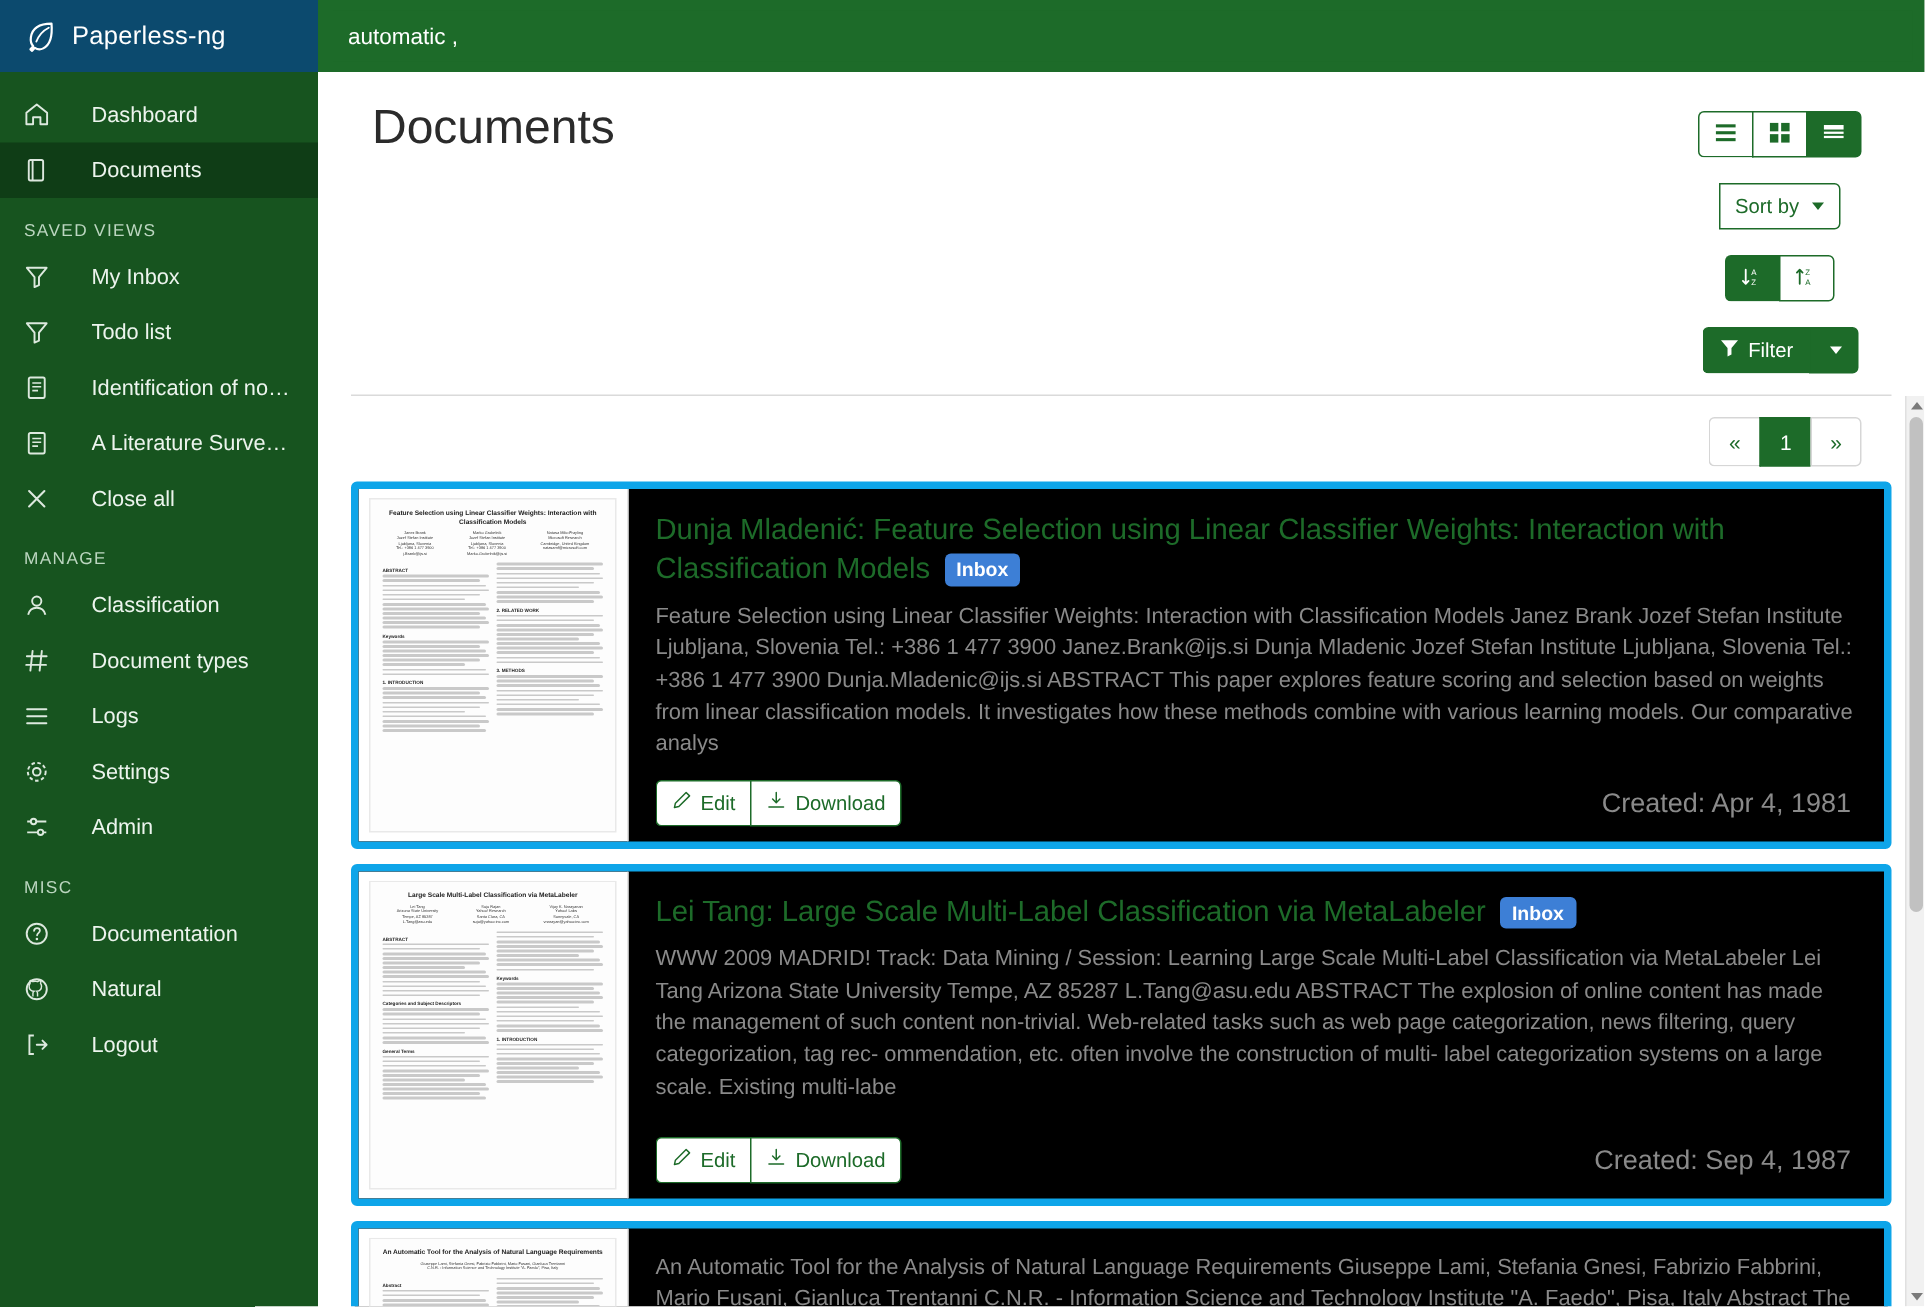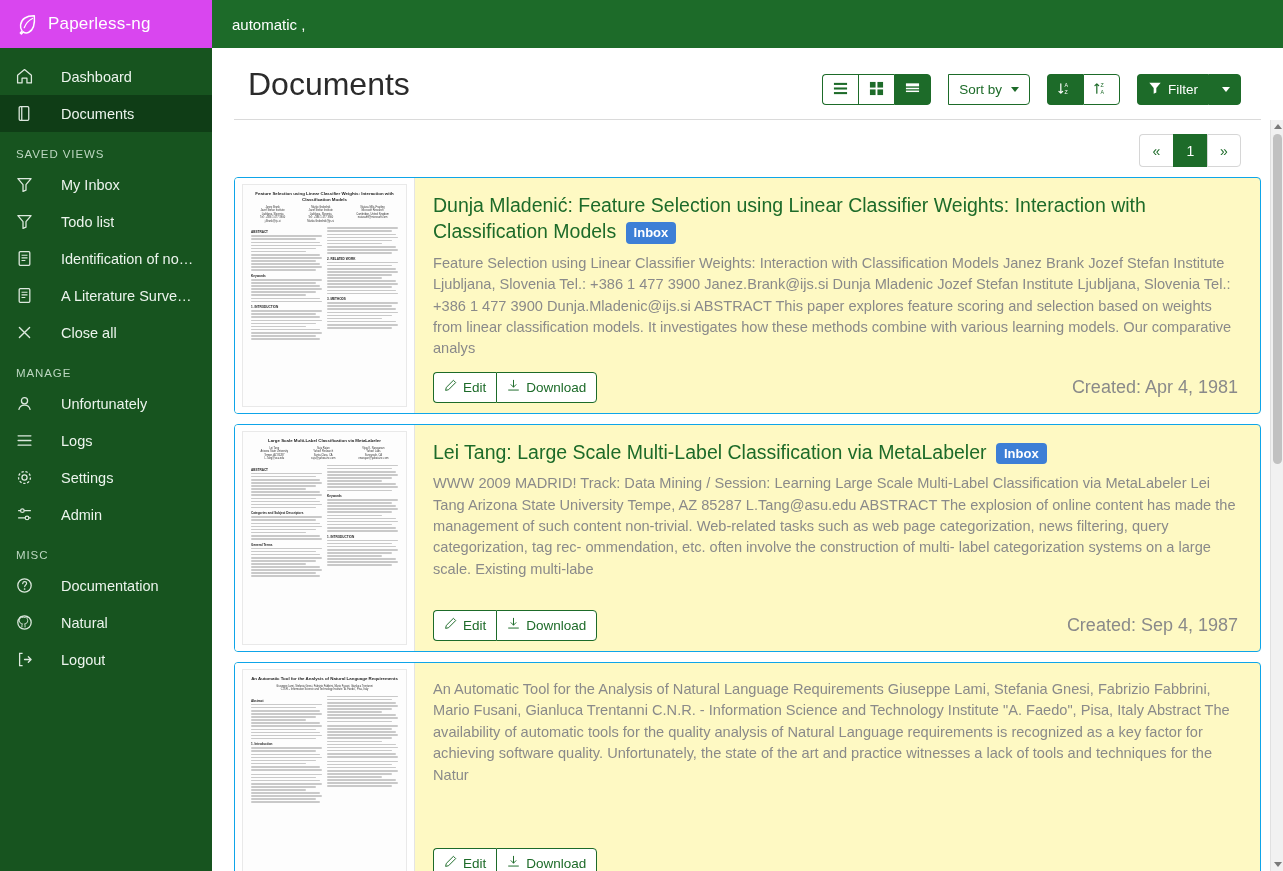--- a/index.html
+++ b/index.html
@@ -15,21 +15,21 @@
   
   .topbar {
     height: 48px;
     display: flex;
     align-items: stretch;
     flex: 0 0 48px;
     background: #17541f;
   }
   .brand {
     width: 212px;
-    background: #d946ef;
+    background: #0c4a6e;
     display: flex;
     align-items: center;
     gap: 10px;
     padding-left: 16px;
     color: #ffffff;
   }
   .brand-logo { width: 22px; height: 22px; display: block; }
   .brand-title {
     font-size: 17px;
     letter-spacing: .2px;
@@ -116,24 +116,25 @@
   }
   .page-title {
     font-size: 32px;
     color: #2b2b2b;
     font-weight: 400;
     margin: 0;
     padding-left: 14px;
   }
   .header-tools {
     display: flex;
-    align-items: flex-start;
+    align-items: center;
     gap: 17px;
     padding-top: 8px;
     padding-right: 20px;
+    flex-direction: column;
   }
   .btn-group { display: flex; }
   .btn {
     background: #ffffff;
     border: 1px solid #1d6b29;
     color: #1d6b29;
     height: 31px;
     display: flex;
     align-items: center;
     justify-content: center;
@@ -185,23 +186,23 @@
     background: #fff;
     cursor: pointer;
   }
   .page-link:first-child { border-radius: 4px 0 0 4px; }
   .page-link:last-child { border-radius: 0 4px 4px 0; border-right-width: 1px; }
   .page-link.current { background: #1d6b29; color: #ffffff; border-color: #1d6b29; }
 
   
   .doc-card {
     display: flex;
-    border: 1px solid #0ea5e9;
+    border: 5px solid #0ea5e9;
     border-radius: 4px;
-    background: #fef9c3;
+    background: #000000;
     margin-bottom: 10px;
     overflow: hidden;
     min-height: 228px;
   }
   .thumb {
     width: 180px;
     flex: 0 0 180px;
     background: #ffffff;
     border-right: 1px solid #e4e4e4;
     position: relative;
@@ -382,21 +383,27 @@
             <path d="M3.2 3.2l9.6 9.6M12.8 3.2l-9.6 9.6" stroke="#e8f1e9" stroke-width="1.3" stroke-linecap="round"></path>
           </svg></span>
         <span class="label">Close all</span>
       </div>
       <div class="section-title">Manage</div>
       <div class="nav-item">
         <span class="nav-icon"><svg width="17" height="17" viewBox="0 0 16 16" aria-hidden="true">
             <circle cx="8" cy="5.4" r="2.9" fill="none" stroke="#e8f1e9" stroke-width="1.2"></circle>
             <path d="M2.6 14c.7-3 2.8-4.4 5.4-4.4S12.7 11 13.4 14" fill="none" stroke="#e8f1e9" stroke-width="1.2"></path>
           </svg></span>
-        <span class="label">Unfortunately</span>
+        <span class="label">Classification</span>
+      </div>
+      <div class="nav-item">
+        <span class="nav-icon"><svg width="17" height="17" viewBox="0 0 16 16" aria-hidden="true">
+            <path d="M5.4 1.8 4 14.2M11.2 1.8 9.8 14.2M1.8 5.2h12.4M1.4 10.6h12.4" stroke="#e8f1e9" stroke-width="1.2" stroke-linecap="round"></path>
+          </svg></span>
+        <span class="label">Document types</span>
       </div>
       <div class="nav-item">
         <span class="nav-icon"><svg width="17" height="17" viewBox="0 0 16 16" aria-hidden="true">
             <path d="M2 3.6h12M2 8h12M2 12.4h12" stroke="#e8f1e9" stroke-width="1.3" stroke-linecap="round"></path>
           </svg></span>
         <span class="label">Logs</span>
       </div>
       <div class="nav-item">
         <span class="nav-icon"><svg width="17" height="17" viewBox="0 0 16 16" aria-hidden="true">
             <circle cx="8" cy="8" r="2.4" fill="none" stroke="#e8f1e9" stroke-width="1.2"></circle>

